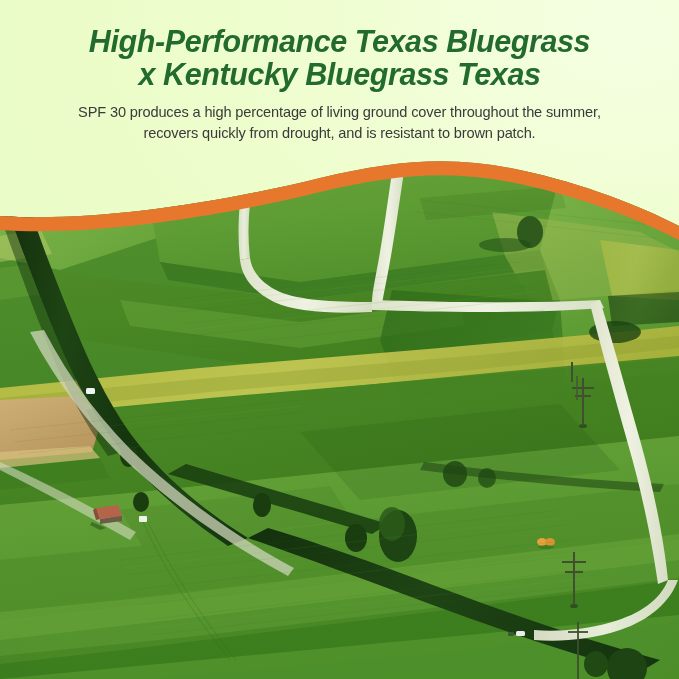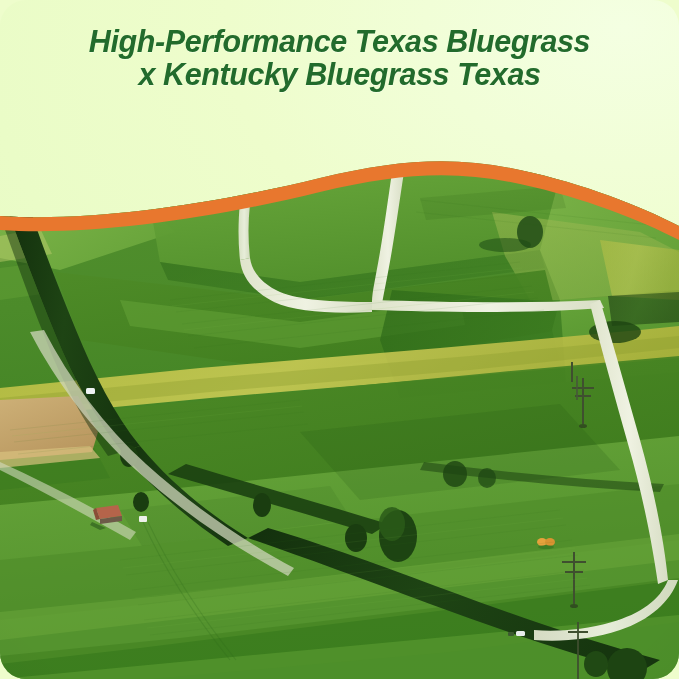--- a/index.html
+++ b/index.html
@@ -8,21 +8,20 @@
   body{
     font-family:"Liberation Sans", sans-serif;
     background:#eefdcc;
   }
   #banner{
     position:relative;
     width:679px; height:679px;
     overflow:hidden;
     background:
       radial-gradient(ellipse 130% 90% at 92% 4%, #f4ffe2 0%, #eefdcc 45%, #e6fbc2 100%);
-    border-radius: 26px;
   }
 
   
   #header{
     position:absolute; left:0; top:0; width:679px; height:175px;
     z-index:40;
     text-align:center;
     padding-top:25px;
   }
   .title-line{
@@ -312,15 +311,19 @@
   <svg id="wave" viewBox="0 0 679 110" preserveAspectRatio="none">
     <path d="M0,76 C90,82 210,65 320,38 C400,19 455,16 520,30 C585,44 640,66 679,86
              L679,100 C640,80 585,58 520,44 C455,30 400,33 320,52 C210,79 90,96 0,90 Z" fill="#e8772e"></path>
   </svg>
 
   <div id="header">
     <div id="title">
       <div class="title-line">High-Performance Texas Bluegrass</div>
       <div class="title-line">x Kentucky Bluegrass Texas</div>
     </div>
+    <div id="subtitle">
+      <div class="sub-line">SPF 30 produces a high percentage of living ground cover throughout the summer,</div>
+      <div class="sub-line">recovers quickly from drought, and is resistant to brown patch.</div>
+    </div>
   </div>
 
 </div>
 
 </body></html>

